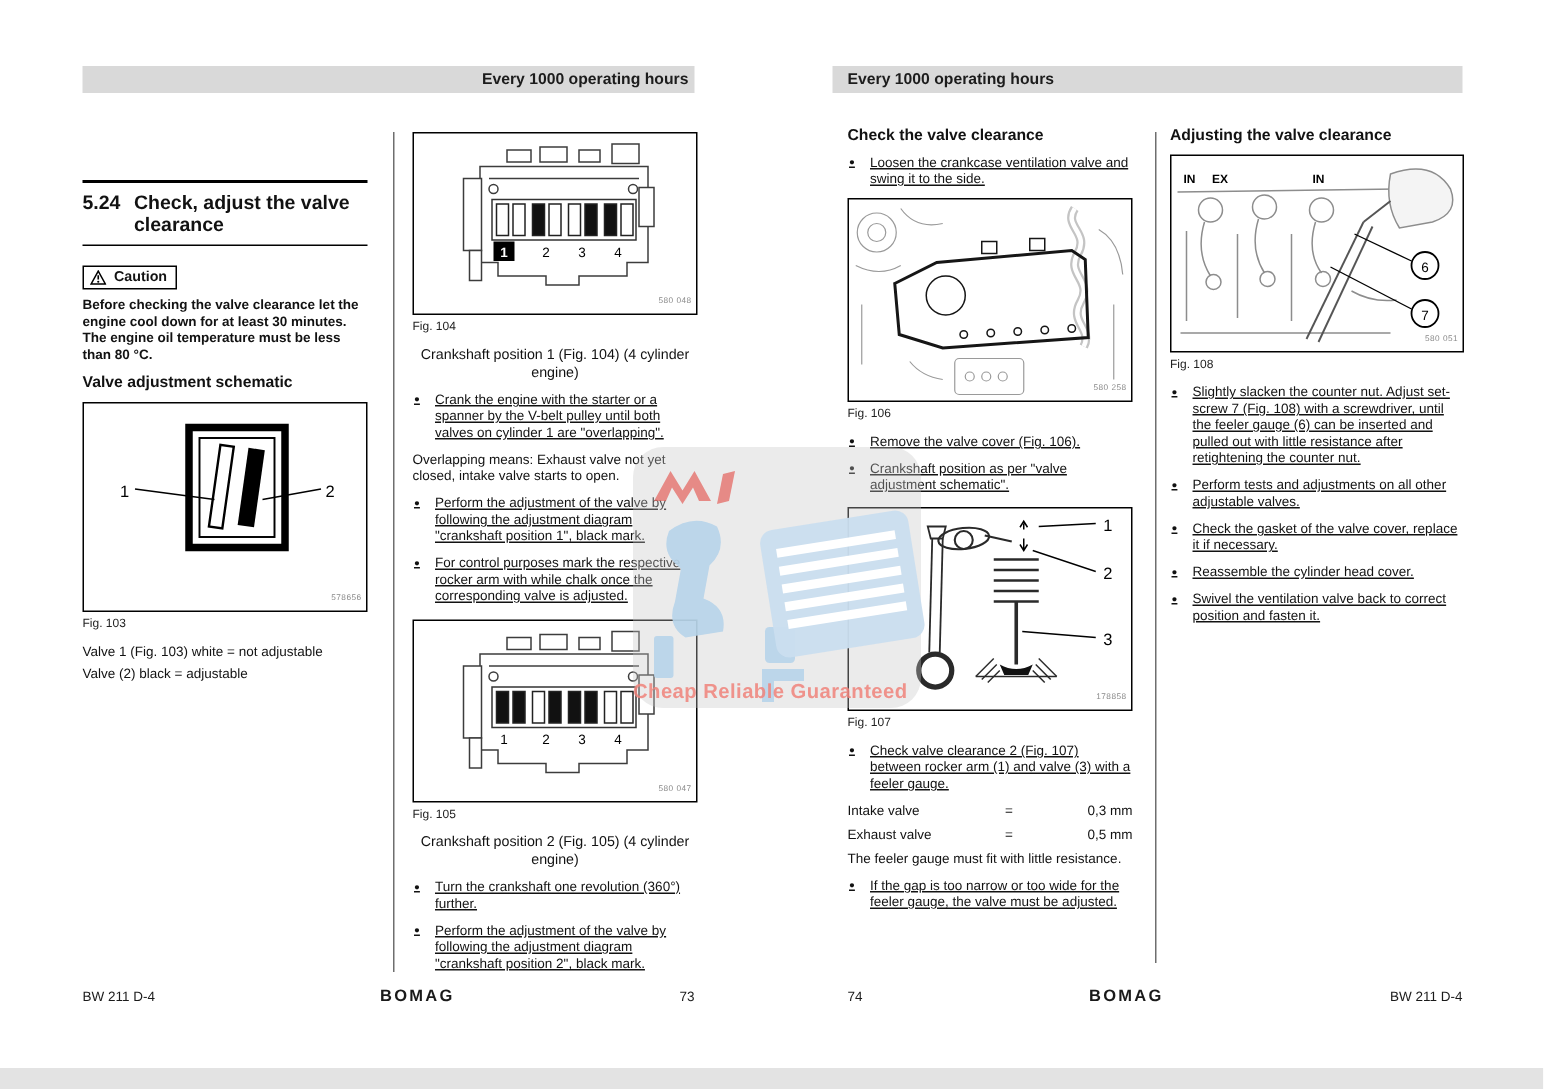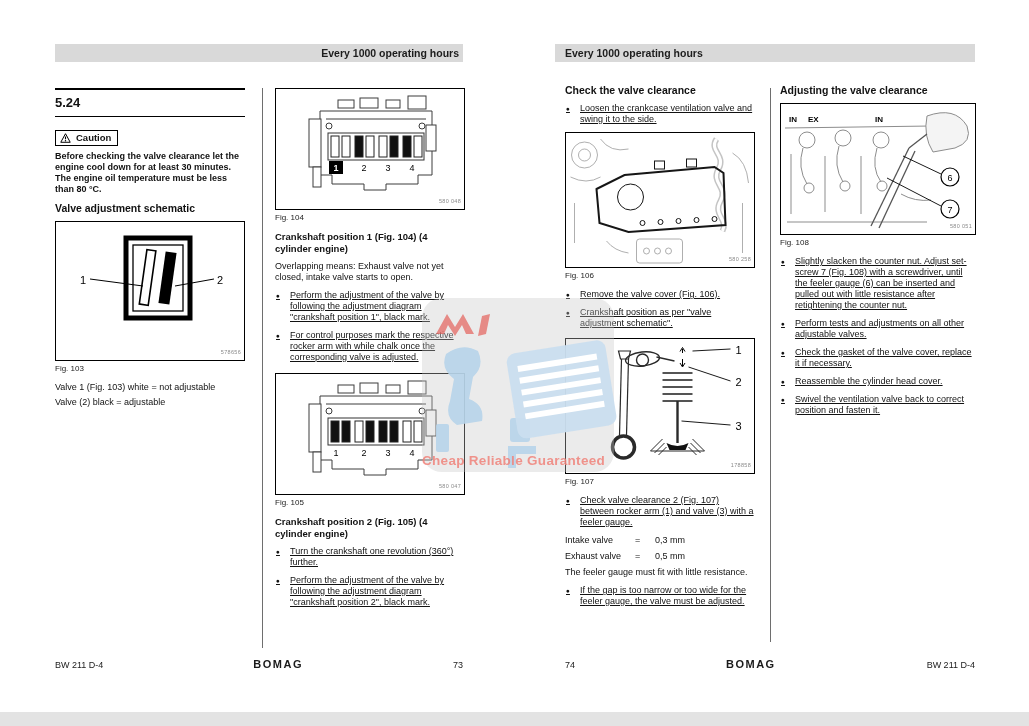--- a/index.html
+++ b/index.html
@@ -12,41 +12,41 @@
   .page-right { left:540px; width:465px; }
 
   .hdrbar { position:absolute; top:14px; height:18px; background:#d9d9d9;
             display:flex; align-items:center; font-weight:bold; font-size:10.5px; color:#1c1c1c; }
   .hdrbar.align-right { justify-content:flex-end; padding-right:4px; }
   .hdrbar.align-left  { justify-content:flex-start; padding-left:10px; }
 
   .col { position:absolute; font-size:9px; line-height:11px; color:#121212; }
   .vdiv { position:absolute; width:1px; background:#6e6e6e; }
 
-  .sec-head { margin-bottom:13px; }
+  .sec-head { margin-bottom:13px;margin-top:32px; }
   .rule-top { border-top:2px solid #000; margin-bottom:5px; }
   .rule-bot { border-top:1.6px solid #000; margin-top:6px; }
   .sec-line { display:flex; gap:9px; font-weight:bold; font-size:13px; line-height:15px; }
 
   .caution-box { display:inline-flex; align-items:center; gap:5px; border:1.5px solid #000;
                  padding:1px 6px 2px 4px; font-weight:bold; font-size:9.5px; margin-bottom:5px; }
   .bold-para { font-weight:bold; margin-bottom:7px; }
   .col-h { font-weight:bold; font-size:10.5px; line-height:12px; margin-bottom:7px; }
-  .sub-h { font-weight:bold; font-size:9.5px; line-height:11.5px; margin:2px 0 7px; }
+  .sub-h { font-weight:normal; font-size:9.5px; line-height:11.5px; margin:2px 0 7px;text-align:center; }
 
   .figbox { position:relative; border:1.2px solid #000; background:#fff; margin-bottom:2px; }
   .figcode { position:absolute; right:3px; bottom:2px; font-size:5.5px; color:#8a8a8a; letter-spacing:.3px; }
   .figcap { font-size:8px; margin:2px 0 8px; color:#222; }
 
   .bullet { display:flex; gap:6px; margin-bottom:7px;text-decoration:underline; }
   .bullet .dot { flex:0 0 9px; font-size:6.5px; line-height:11px; padding-left:1px; }
   .para { margin-bottom:7px; }
   .note { margin-bottom:4px; }
 
-  .kv { display:flex; margin-bottom:5px; }
+  .kv { display:flex; margin-bottom:5px;justify-content:space-between; }
   .kv .k  { width:70px; }
   .kv .eq { width:20px; text-align:left; }
 
   .footer { position:absolute; top:628px; display:flex; justify-content:space-between;
             align-items:baseline; font-size:9px; color:#1a1a1a; }
   .footer .c { font-weight:bold; font-size:11px; letter-spacing:1.5px; }
 
   .watermark { position:absolute; left:412px; top:296px; width:232px; height:190px; pointer-events:none; z-index:5; }
   .wm-text { position:absolute; left:10px; top:122px; font-weight:bold; font-size:13.5px;
              color:#f0837b; letter-spacing:.3px; opacity:.85; white-space:nowrap;margin-top:35px; }
@@ -65,20 +65,24 @@
     <div class="hdrbar align-right" style="left:25px; width:408px;">
       <span>Every 1000 operating hours</span>
     </div>
 
     <div class="col" style="left:25px; top:58px; width:190px;">
 
       <div class="sec-head">
         <div class="rule-top"></div>
         <div class="sec-line">
           <span>5.24</span>
+          <span>
+            <span>Check, adjust the valve</span><br>
+            <span>clearance</span>
+          </span>
         </div>
         <div class="rule-bot"></div>
       </div>
 
       <div class="caution-box">
         <svg width="11" height="10" viewBox="0 0 12 11">
           <path d="M6 0.8 L11.2 10.2 L0.8 10.2 Z" fill="none" stroke="#000" stroke-width="1.1"></path>
           <line x1="6" y1="3.9" x2="6" y2="6.9" stroke="#000" stroke-width="1.2"></line>
           <circle cx="6" cy="8.6" r="0.8" fill="#000"></circle>
         </svg>
@@ -143,20 +147,24 @@
           <text x="88" y="82" font-size="9" text-anchor="middle">2</text>
           <text x="112" y="82" font-size="9" text-anchor="middle">3</text>
           <text x="136" y="82" font-size="9" text-anchor="middle">4</text>
         </svg>
         <span class="figcode">580 048</span>
       </div>
       <div class="figcap">Fig. 104</div>
 
       <div class="sub-h">Crankshaft position 1 (Fig. 104) (4 cylinder engine)</div>
 
+      <div class="bullet">
+        <span class="dot">●</span>
+        <span>Crank the engine with the starter or a spanner by the V-belt pulley until both valves on cylinder 1 are "overlapping".</span>
+      </div>
       <p class="para">Overlapping means: Exhaust valve not yet closed, intake valve starts to open.</p>
       <div class="bullet">
         <span class="dot">●</span>
         <span>Perform the adjustment of the valve by following the adjustment diagram "crankshaft position 1", black mark.</span>
       </div>
       <div class="bullet" style="margin-bottom:10px;">
         <span class="dot">●</span>
         <span>For control purposes mark the respective rocker arm with while chalk once the corresponding valve is adjusted.</span>
       </div>
 

